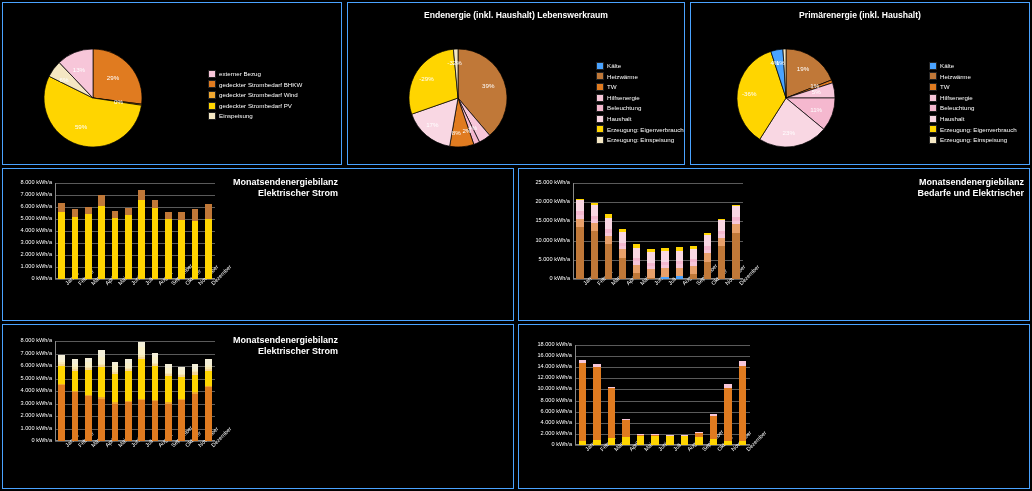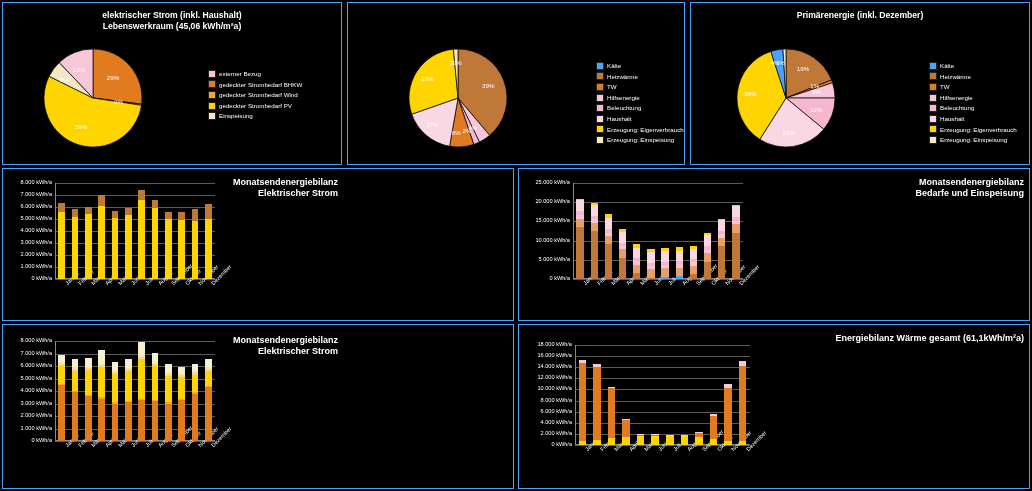--- a/index.html
+++ b/index.html
@@ -16,24 +16,20 @@
   .gridline{position:absolute;height:1px;background:#5a5a5a;}
   .bar{position:absolute;}
   .xlab{position:absolute;font-size:5.6px;color:#fff;white-space:nowrap;transform-origin:left top;}
   .plotborder{position:absolute;border-left:1px solid #888;border-bottom:1px solid #888;box-sizing:border-box;}
 </style>
 </head>
 <body>
 
 <div id="root">
     <div class="panel" style="left:2px;top:2px;width:340px;height:163px;">
-      <div class="ptitle" style="margin-top:7px;font-size:8.6px;padding:0 6px;">
-        <div>elektrischer Strom (inkl. Haushalt)</div>
-        <div>Lebenswerkraum (45,06 kWh/m²a)</div>
-      </div>
       <svg width="100" height="100" style="position:absolute;left:40px;top:45px;">
         <path d="M 50 50 L 50 1 A 49 49 0 0 1 98.61290146358812 56.147016454465756 Z" fill="#e07b20" stroke="#000" stroke-width="0.7"></path>
         <path d="M 50 50 L 98.61290146358812 56.147016454465756 A 49 49 0 0 1 98.45575803350079 57.28282317503487 Z" fill="#f0a830" stroke="#000" stroke-width="0.7"></path>
         <path d="M 50 50 L 98.45575803350079 57.28282317503487 A 49 49 0 1 1 6.077034813888943 28.27966093129124 Z" fill="#ffd500" stroke="#000" stroke-width="0.7"></path>
         <path d="M 50 50 L 6.077034813888943 28.27966093129124 A 49 49 0 0 1 16.223868974234193 14.501084904883356 Z" fill="#f4e7c3" stroke="#000" stroke-width="0.7"></path>
         <path d="M 50 50 L 16.223868974234193 14.501084904883356 A 49 49 0 0 1 49.99999999999995 1 Z" fill="#f7c6d9" stroke="#000" stroke-width="0.7"></path>
       </svg>
       <div class="plabel" style="left:103.78954961303245px;top:70.91067874628084px;">29%</div>
       <div class="plabel" style="left:111.09334434662092px;top:95.163535280948px;">0%</div>
       <div class="plabel" style="left:71.89987815729907px;top:119.98503376654921px;">59%</div>
@@ -57,20 +53,21 @@
           <span>gedeckter Strombedarf PV</span>
         </div>
         <div class="lrow">
           <span class="sw" style="background:#f4e7c3;"></span>
           <span>Einspeisung</span>
         </div>
       </div>
     </div>
     <div class="panel" style="left:347px;top:2px;width:338px;height:163px;">
       <div class="ptitle" style="margin-top:7px;font-size:8.6px;padding:0 6px;">
+        <div>Endenergie (inkl. Haushalt) Lebenswerkraum</div>
       </div>
       <svg width="100" height="100" style="position:absolute;left:60px;top:45px;">
         <path d="M 50 50 L 50 1 A 49 49 0 0 1 81.69172568884274 87.3715737274087 Z" fill="#c07838" stroke="#000" stroke-width="0.7"></path>
         <path d="M 50 50 L 81.69172568884274 87.3715737274087 A 49 49 0 0 1 71.45723823802709 94.0520933350113 Z" fill="#f7c6d9" stroke="#000" stroke-width="0.7"></path>
         <path d="M 50 50 L 71.45723823802709 94.0520933350113 A 49 49 0 0 1 65.79585232489653 96.38416808923128 Z" fill="#f5b8cf" stroke="#000" stroke-width="0.7"></path>
         <path d="M 50 50 L 65.79585232489653 96.38416808923128 A 49 49 0 0 1 41.616972313074854 98.27758120287558 Z" fill="#e07b20" stroke="#000" stroke-width="0.7"></path>
         <path d="M 50 50 L 41.616972313074854 98.27758120287558 A 49 49 0 0 1 3.740690170405358 66.15785425387816 Z" fill="#f9d7e3" stroke="#000" stroke-width="0.7"></path>
         <path d="M 50 50 L 3.740690170405358 66.15785425387816 A 49 49 0 0 1 45.41156701281683 1.2153068809269953 Z" fill="#ffd500" stroke="#000" stroke-width="0.7"></path>
         <path d="M 50 50 L 45.41156701281683 1.2153068809269953 A 49 49 0 0 1 50.000000000000036 1 Z" fill="#f4e7c3" stroke="#000" stroke-width="0.7"></path>
       </svg>
@@ -111,21 +108,21 @@
           <span>Erzeugung: Eigenverbrauch</span>
         </div>
         <div class="lrow">
           <span class="sw" style="background:#f4e7c3;"></span>
           <span>Erzeugung: Einspeisung</span>
         </div>
       </div>
     </div>
     <div class="panel" style="left:690px;top:2px;width:340px;height:163px;">
       <div class="ptitle" style="margin-top:7px;font-size:8.6px;padding:0 6px;">
-        <div>Primärenergie (inkl. Dezember)</div>
+        <div>Primärenergie (inkl. Haushalt)</div>
       </div>
       <svg width="100" height="100" style="position:absolute;left:45px;top:45px;">
         <path d="M 50 50 L 50 1 A 49 49 0 0 1 95.55904780852433 31.961896918450776 Z" fill="#c07838" stroke="#000" stroke-width="0.7"></path>
         <path d="M 50 50 L 95.55904780852433 31.961896918450776 A 49 49 0 0 1 96.60176929846253 34.85816727562757 Z" fill="#e07b20" stroke="#000" stroke-width="0.7"></path>
         <path d="M 50 50 L 96.60176929846253 34.85816727562757 A 49 49 0 0 1 99 49.99999999999999 Z" fill="#f7c6d9" stroke="#000" stroke-width="0.7"></path>
         <path d="M 50 50 L 99 49.99999999999999 A 49 49 0 0 1 87.75514889601368 81.2337754976858 Z" fill="#f5b8cf" stroke="#000" stroke-width="0.7"></path>
         <path d="M 50 50 L 87.75514889601368 81.2337754976858 A 49 49 0 0 1 23.744487046029175 91.37206834959875 Z" fill="#f9d7e3" stroke="#000" stroke-width="0.7"></path>
         <path d="M 50 50 L 23.744487046029175 91.37206834959875 A 49 49 0 0 1 34.858167275627565 3.3982307015374786 Z" fill="#ffd500" stroke="#000" stroke-width="0.7"></path>
         <path d="M 50 50 L 34.858167275627565 3.3982307015374786 A 49 49 0 0 1 46.92326454306365 1.096690307014697 Z" fill="#4aa3ff" stroke="#000" stroke-width="0.7"></path>
         <path d="M 50 50 L 46.92326454306365 1.096690307014697 A 49 49 0 0 1 49.99999999999999 1 Z" fill="#f4e7c3" stroke="#000" stroke-width="0.7"></path>
@@ -230,21 +227,21 @@
       <div class="bar" style="left:188.53333333333333px;top:52.400000000000006px;width:6.933333333333334px;height:57.599999999999994px;background:#ffd500;"></div>
       <div class="bar" style="left:188.53333333333333px;top:40.400000000000006px;width:6.933333333333334px;height:12px;background:#c07838;"></div>
       <div class="xlab" style="left:194px;top:113px;transform:rotate(-45deg);">November</div>
       <div class="bar" style="left:201.86666666666667px;top:50px;width:6.933333333333334px;height:60px;background:#ffd500;"></div>
       <div class="bar" style="left:201.86666666666667px;top:35px;width:6.933333333333334px;height:15px;background:#c07838;"></div>
       <div class="xlab" style="left:207.33333333333334px;top:113px;transform:rotate(-45deg);">Dezember</div>
     </div>
     <div class="panel" style="left:518px;top:168px;width:512px;height:153px;">
       <div class="bigtitle" style="left:340px;top:8px;width:165px;font-size:9px;text-align:right;">
         <div>Monatsendenergiebilanz</div>
-        <div>Bedarfe und Einspeisung</div>
+        <div>Bedarfe und Elektrischer</div>
       </div>
       <div class="gridline" style="left:54px;top:14px;width:170px;"></div>
       <div class="axisY" style="left:10px;top:10px;width:41px;">25.000 kWh/a</div>
       <div class="gridline" style="left:54px;top:33.2px;width:170px;"></div>
       <div class="axisY" style="left:10px;top:29.200000000000003px;width:41px;">20.000 kWh/a</div>
       <div class="gridline" style="left:54px;top:52.4px;width:170px;"></div>
       <div class="axisY" style="left:10px;top:48.4px;width:41px;">15.000 kWh/a</div>
       <div class="gridline" style="left:54px;top:71.6px;width:170px;"></div>
       <div class="axisY" style="left:10px;top:67.6px;width:41px;">10.000 kWh/a</div>
       <div class="gridline" style="left:54px;top:90.8px;width:170px;"></div>
@@ -452,21 +449,20 @@
       <div class="bar" style="left:201.86666666666667px;top:62.25px;width:6.933333333333334px;height:53.75px;background:#e07b20;"></div>
       <div class="bar" style="left:201.86666666666667px;top:61px;width:6.933333333333334px;height:1.25px;background:#f0a830;"></div>
       <div class="bar" style="left:201.86666666666667px;top:46px;width:6.933333333333334px;height:15px;background:#ffd500;"></div>
       <div class="bar" style="left:201.86666666666667px;top:43.5px;width:6.933333333333334px;height:2.5px;background:#f6d79a;"></div>
       <div class="bar" style="left:201.86666666666667px;top:42.25px;width:6.933333333333334px;height:1.25px;background:#f8e9b0;"></div>
       <div class="bar" style="left:201.86666666666667px;top:39.75px;width:6.933333333333334px;height:2.5px;background:#f9f0c8;"></div>
       <div class="bar" style="left:201.86666666666667px;top:33.5px;width:6.933333333333334px;height:6.25px;background:#f4efd8;"></div>
       <div class="xlab" style="left:207.33333333333334px;top:119px;transform:rotate(-45deg);">Dezember</div>
     </div>
     <div class="panel" style="left:518px;top:324px;width:512px;height:165px;">
-      <div class="bigtitle" style="left:300px;top:8px;width:205px;font-size:9px;text-align:right;">Energiebilanz Wärme gesamt (61,1kWh/m²a)</div>
       <div class="gridline" style="left:56px;top:20px;width:175px;"></div>
       <div class="axisY" style="left:12px;top:16px;width:41px;">18.000 kWh/a</div>
       <div class="gridline" style="left:56px;top:31.11111111111111px;width:175px;"></div>
       <div class="axisY" style="left:12px;top:27.11111111111111px;width:41px;">16.000 kWh/a</div>
       <div class="gridline" style="left:56px;top:42.22222222222222px;width:175px;"></div>
       <div class="axisY" style="left:12px;top:38.22222222222222px;width:41px;">14.000 kWh/a</div>
       <div class="gridline" style="left:56px;top:53.333333333333336px;width:175px;"></div>
       <div class="axisY" style="left:12px;top:49.333333333333336px;width:41px;">12.000 kWh/a</div>
       <div class="gridline" style="left:56px;top:64.44444444444444px;width:175px;"></div>
       <div class="axisY" style="left:12px;top:60.44444444444444px;width:41px;">10.000 kWh/a</div>

